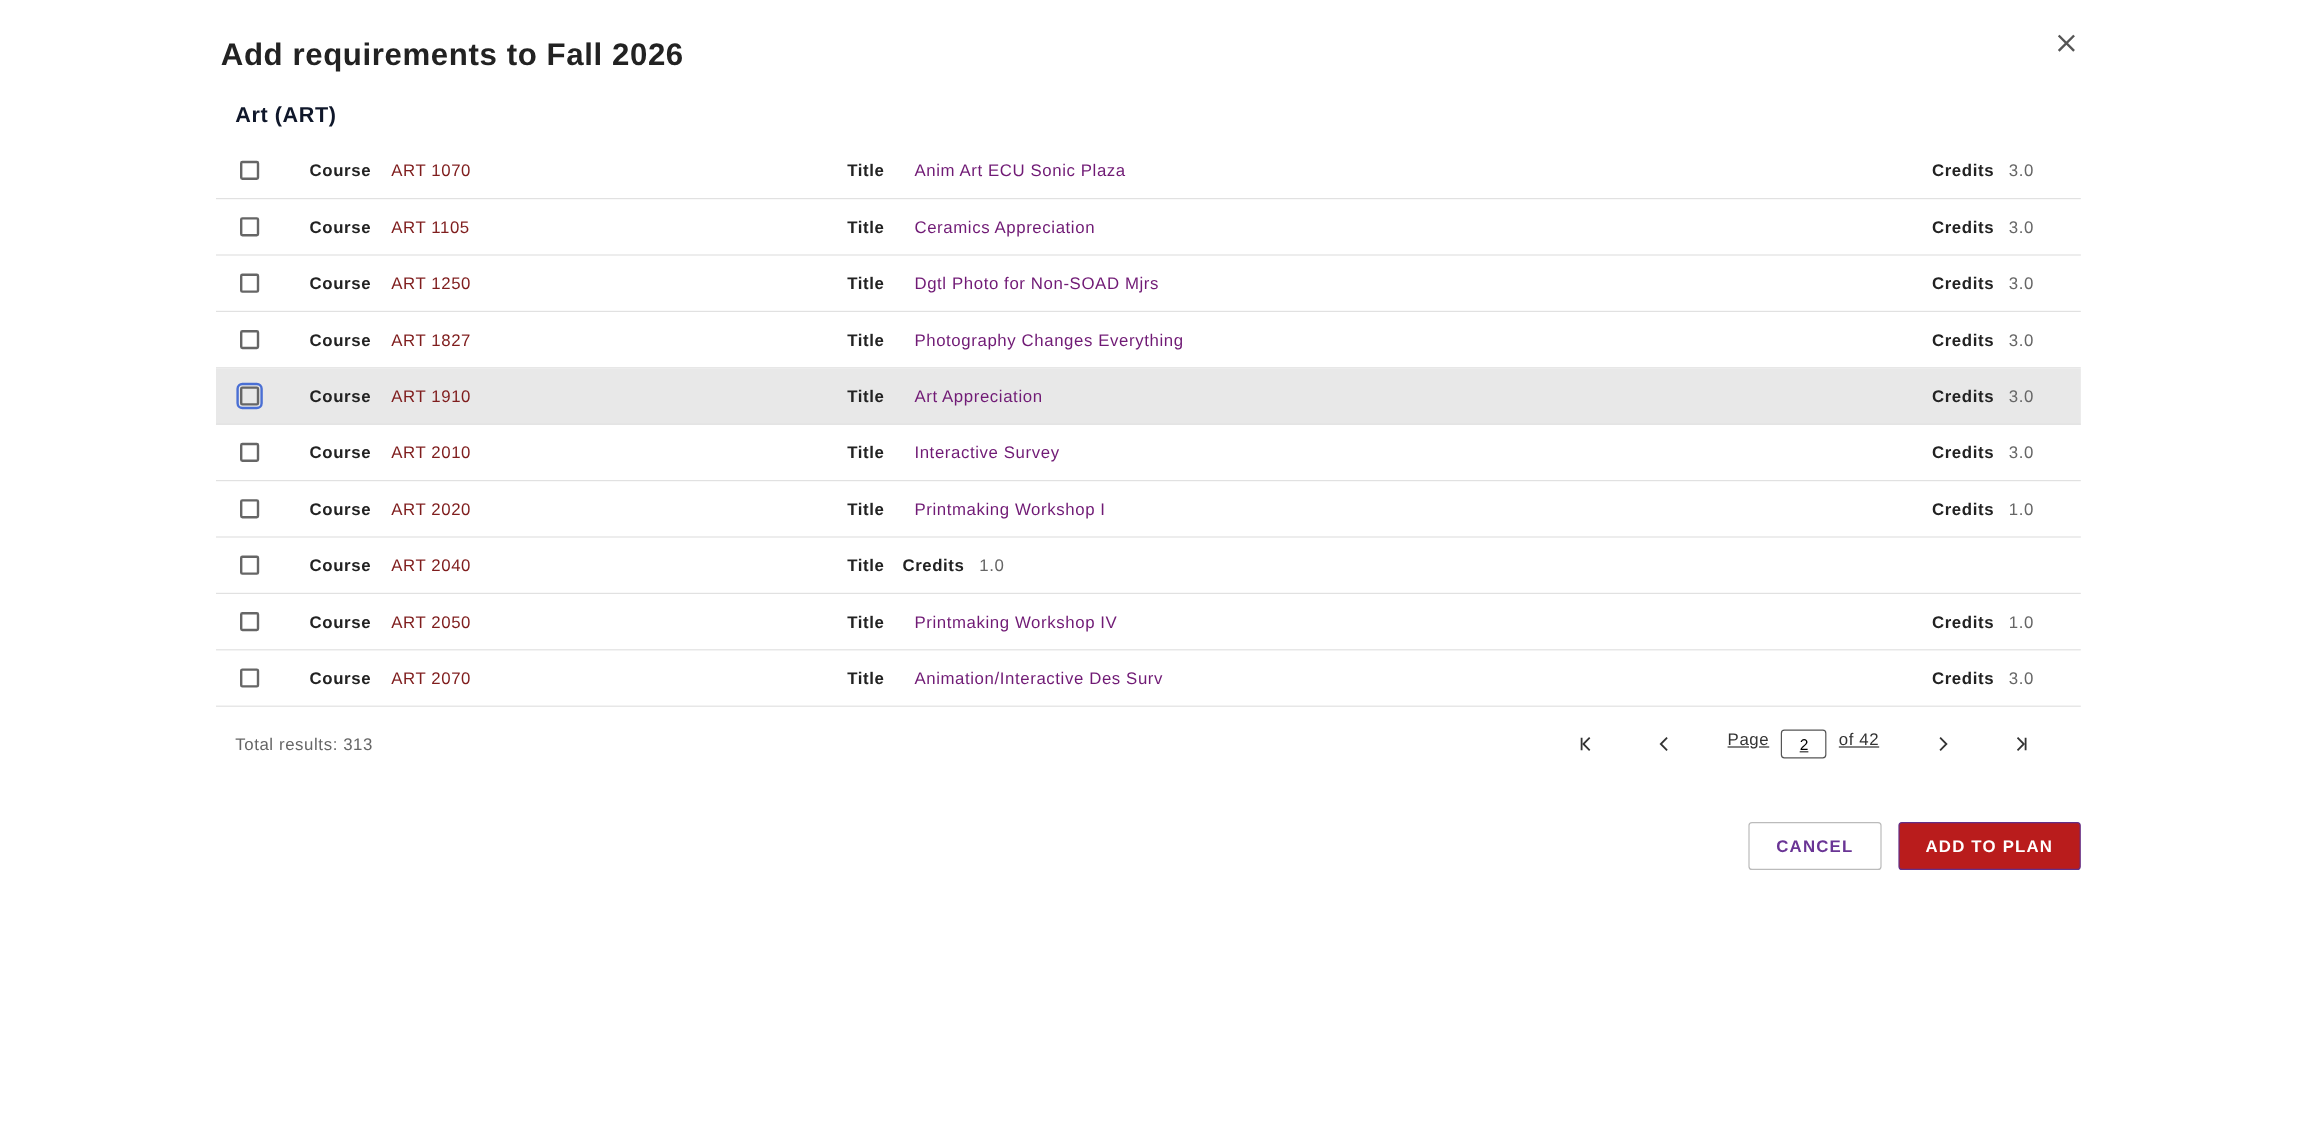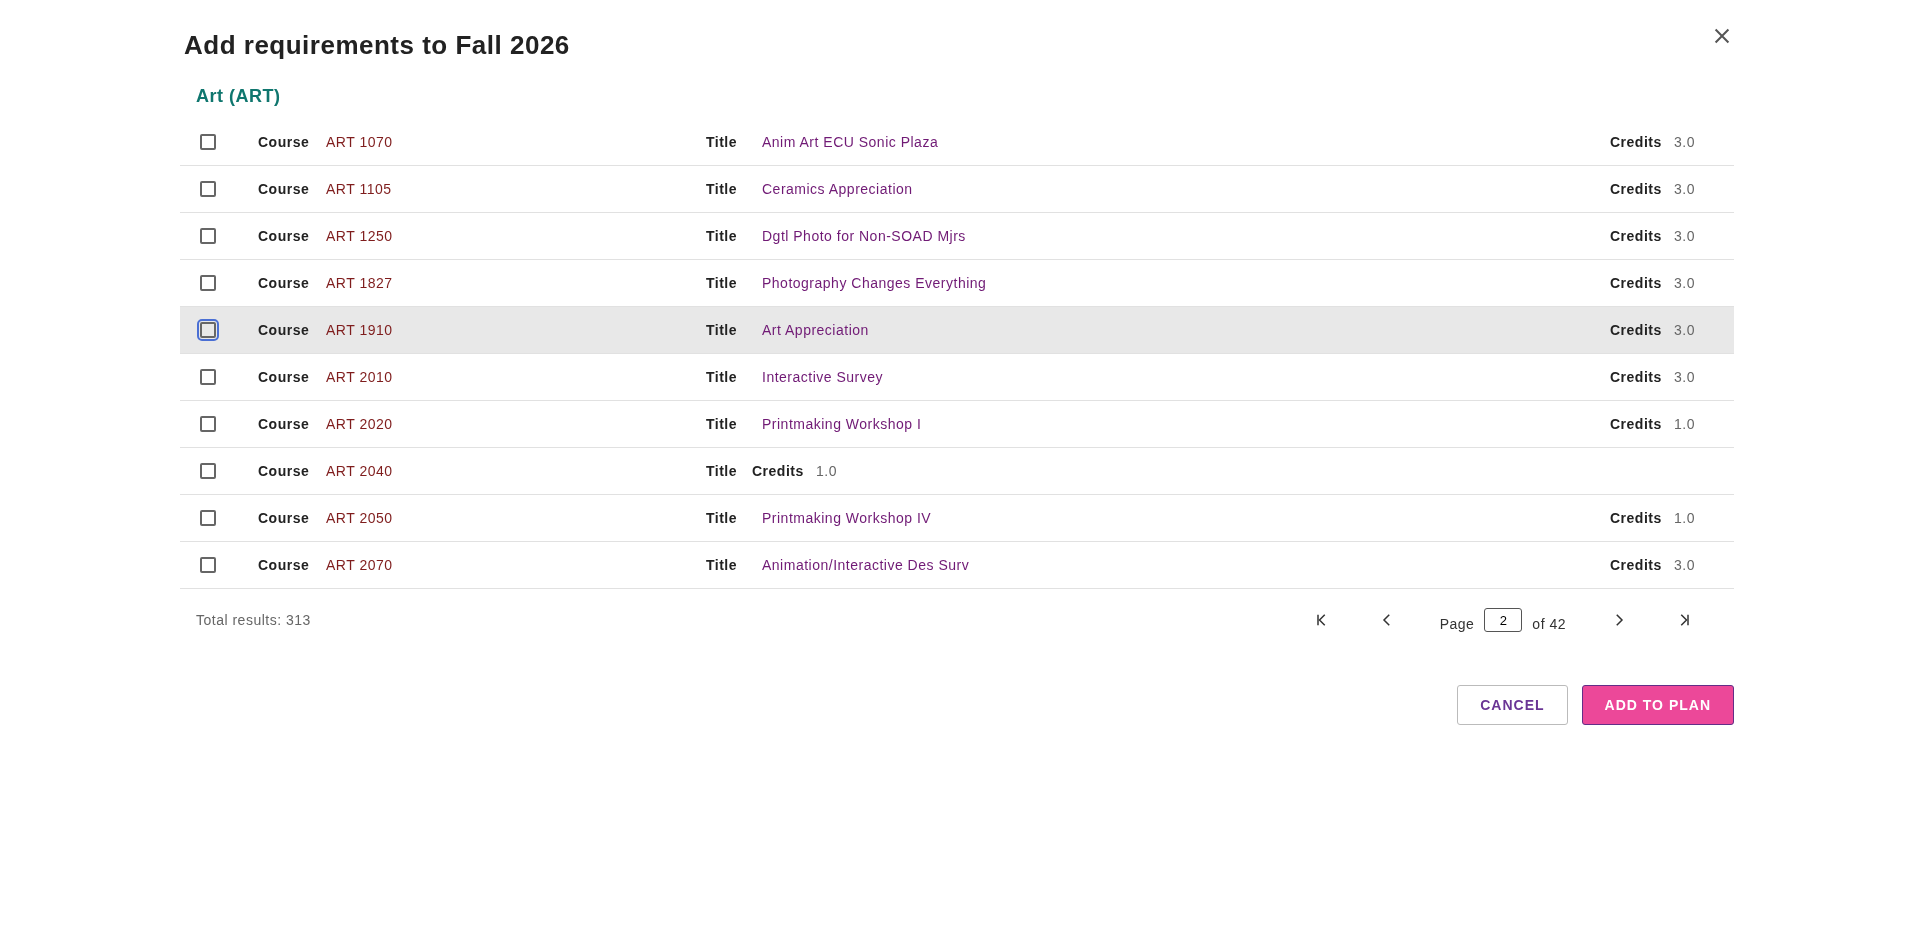--- a/index.html
+++ b/index.html
@@ -42,21 +42,21 @@
   .scroll-area::-webkit-scrollbar-track { background: #f1f1f1; }
   .scroll-area::-webkit-scrollbar-thumb { background: #c1c1c1; }
   .scroll-area::-webkit-scrollbar-button {
     background: #f1f1f1;
     height: 16px;
   }
 
   .section-header {
     font-size: 18px;
     font-weight: bold;
-    color: #0f766e;
+    color: #0f172a;
     margin: 0 0 12px 16px;
   }
 
   .row {
     display: flex;
     align-items: center;
     height: 47px;
     border-bottom: 1px solid #e1e1e1;
     padding: 0 20px;
     font-size: 14px;
@@ -95,21 +95,21 @@
   .pager .total { color:#666; flex:1; }
   .pager .pager-right {
     display:flex; align-items:center; gap: 40px;
     margin-right: 26px;
   }
   .pager-btn {
     width: 26px; height: 26px; display:flex; align-items:center; justify-content:center;
     cursor:pointer; color:#333;
   }
   .pager-btn svg { width:18px; height:18px; stroke:#333; stroke-width:2; fill:none; }
-  .page-center { display:flex; align-items:flex-end; gap:10px; color:#333; }
+  .page-center { display:flex; align-items:flex-start; gap:10px; color:#333;text-decoration:underline; }
   .page-input {
     width: 38px; height: 24px;
     text-align:center;
     border: 1px solid #555;
     border-radius: 3px;
     font-size: 13px;
   }
 
   .footer {
     display:flex; justify-content:flex-end; gap: 14px;
@@ -124,21 +124,21 @@
     font-weight: bold;
     letter-spacing: 1px;
     cursor: pointer;
     display:inline-flex; align-items:center; justify-content:center;
   }
   .btn-cancel {
     background:#fff; color:#6a3595;
     border: 1px solid #bbb;
   }
   .btn-primary {
-    background:#ec4899; color:#fff;
+    background:#b91c1c; color:#fff;
     border: 1px solid #632e87;
   }
 </style>
 </head>
 <body>
 
 <div class="dialog">
 
   <div class="dialog-title">Add requirements to Fall 2026</div>
 

